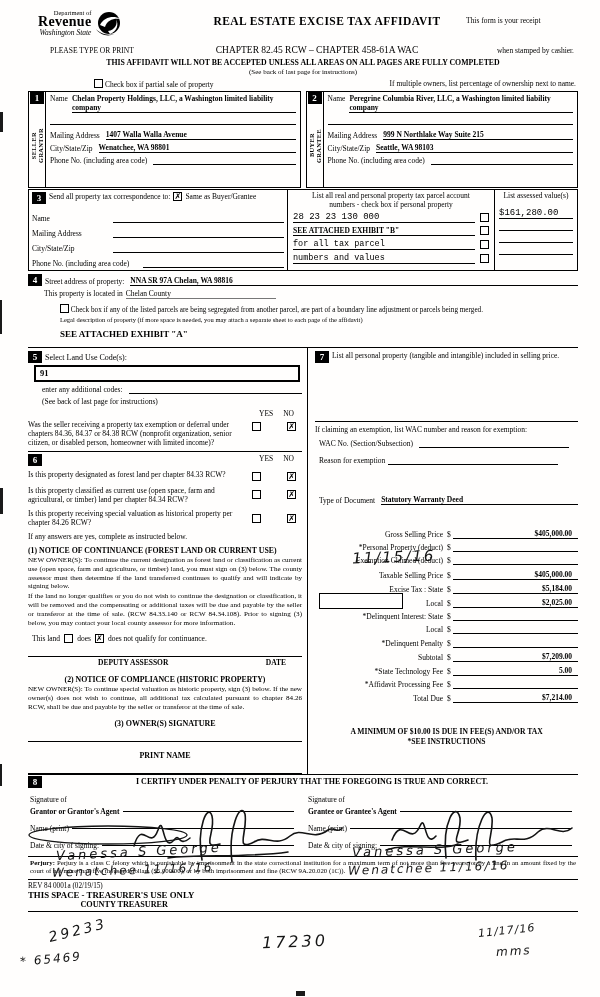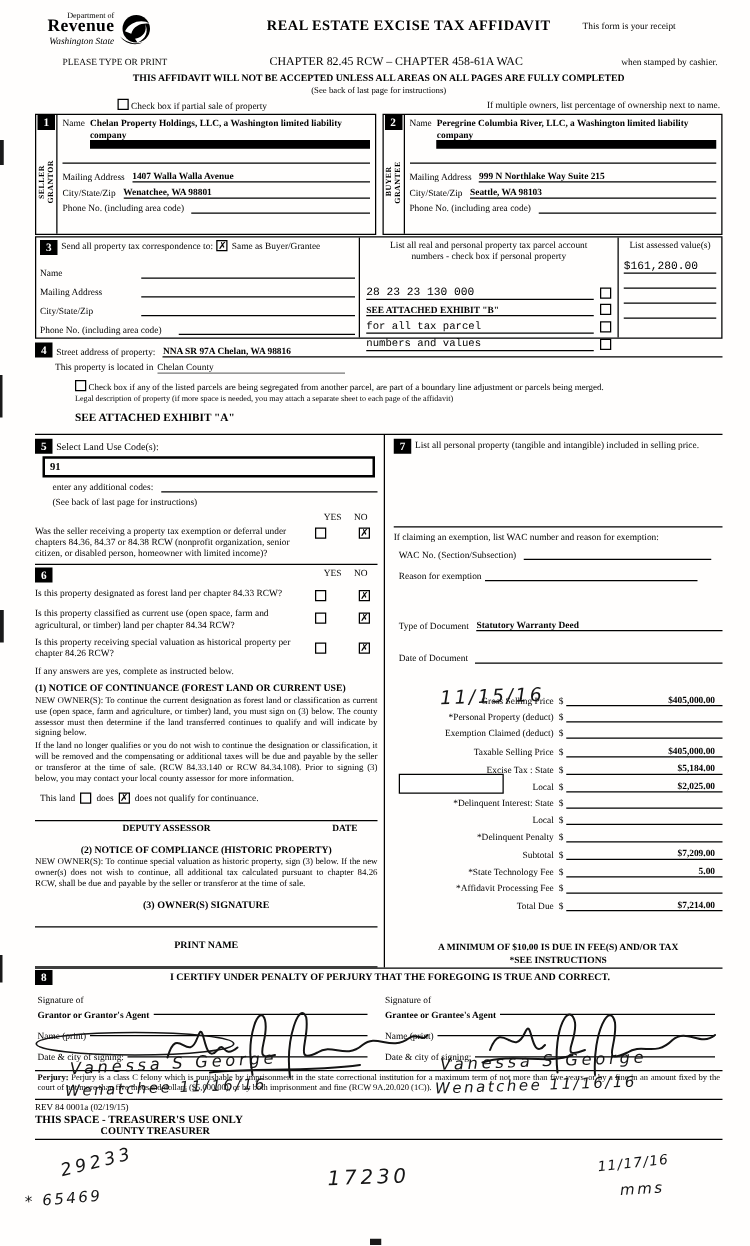--- a/index.html
+++ b/index.html
@@ -35,21 +35,21 @@
   .prow .p1{margin-left:66px;}
   .prow .p2{flex:1;text-align:right;padding-right:2px;}
   
   .parties{display:flex;gap:5px;}
   .pbox{flex:1;border:1.5px solid #000;display:flex;height:95px;}
   .sidecol{width:16px;border-right:1px solid #000;display:flex;flex-direction:column;align-items:center;}
   .vl{display:flex;flex:1;align-items:center;justify-content:center;gap:0px;}
   .vl span{writing-mode:vertical-rl;transform:rotate(180deg);font-weight:bold;font-size:6.3px;letter-spacing:.4px;}
   .pfields{flex:1;padding:2px 4px 1px 4px;display:flex;flex-direction:column;}
   .namerow{display:flex;}
-  .nameval{flex:1;font-weight:bold;border-bottom:7px solid #000000;margin-left:4px;line-height:9px;}
+  .nameval{flex:1;font-weight:bold;border-bottom:1px solid #000000;margin-left:4px;line-height:9px;}
   .blankline{height:9px;border-bottom:1px solid #000;margin:2px 0 2px 0;}
   .frow{display:flex;align-items:flex-end;margin-top:3px;}
   .frow .val{font-weight:bold;}
   
   .s3{border:1.5px solid #000;border-top-width:1px;display:flex;height:80px;margin-top:1px;}
   .s3c1{flex:0 0 252px;border-right:1px solid #000;padding:2px 3px;}
   .s3c2{flex:0 0 196px;border-right:1px solid #000;padding:1px 5px;}
   .s3c3{flex:1;padding:1px 4px;}
   .s3hdr{display:flex;gap:3px;align-items:flex-start;}
   .s3frow{display:flex;align-items:flex-end;margin-top:6px;}
@@ -241,21 +241,21 @@
           </div>
         <div class="s3frow">
             <span class="l3" style="width:108px;">Phone No.  (including area code)</span>
             <span class="ulf"></span>
           </div>
       </div>
       <div class="s3c2">
         <div class="ctr">List all real and personal property tax parcel account</div>
         <div class="ctr">numbers - check box if personal property</div>
         <div class="s3prow">
-            <span class="tx mono" style="font-size:9px;margin-top:17px;">28 23 23 130 000</span>
+            <span class="tx mono" style="font-size:9px;">28 23 23 130 000</span>
             <span class="cb"></span>
           </div>
         <div class="s3prow">
             <span class="tx b">SEE ATTACHED EXHIBIT "B"</span>
             <span class="cb"></span>
           </div>
         <div class="s3prow">
             <span class="tx mono" style="font-size:8.5px;">for all tax parcel</span>
             <span class="cb"></span>
           </div>
@@ -379,24 +379,20 @@
             <span class="wul"></span>
             </div>
           <div class="rearow">
               <span>Reason for exemption</span>
             <span class="ulf" style="max-width:170px;"></span>
             </div>
         </div>
         <div class="typerow">
             <span class="lblw">Type of Document</span>
           <span class="ulf b">Statutory Warranty Deed</span>
-          </div>
-        <div class="daterow">
-            <span class="lblw">Date of Document</span>
-          <span class="ulf"></span>
           </div>
 
         <div class="tax">
           <div class="taxrow">
               <span class="tl">Gross Selling Price</span>
               <span class="td">$</span>
               <span class="tv">$405,000.00</span>
             </div>
           <div class="taxrow">
               <span class="tl">*Personal Property (deduct)</span>

